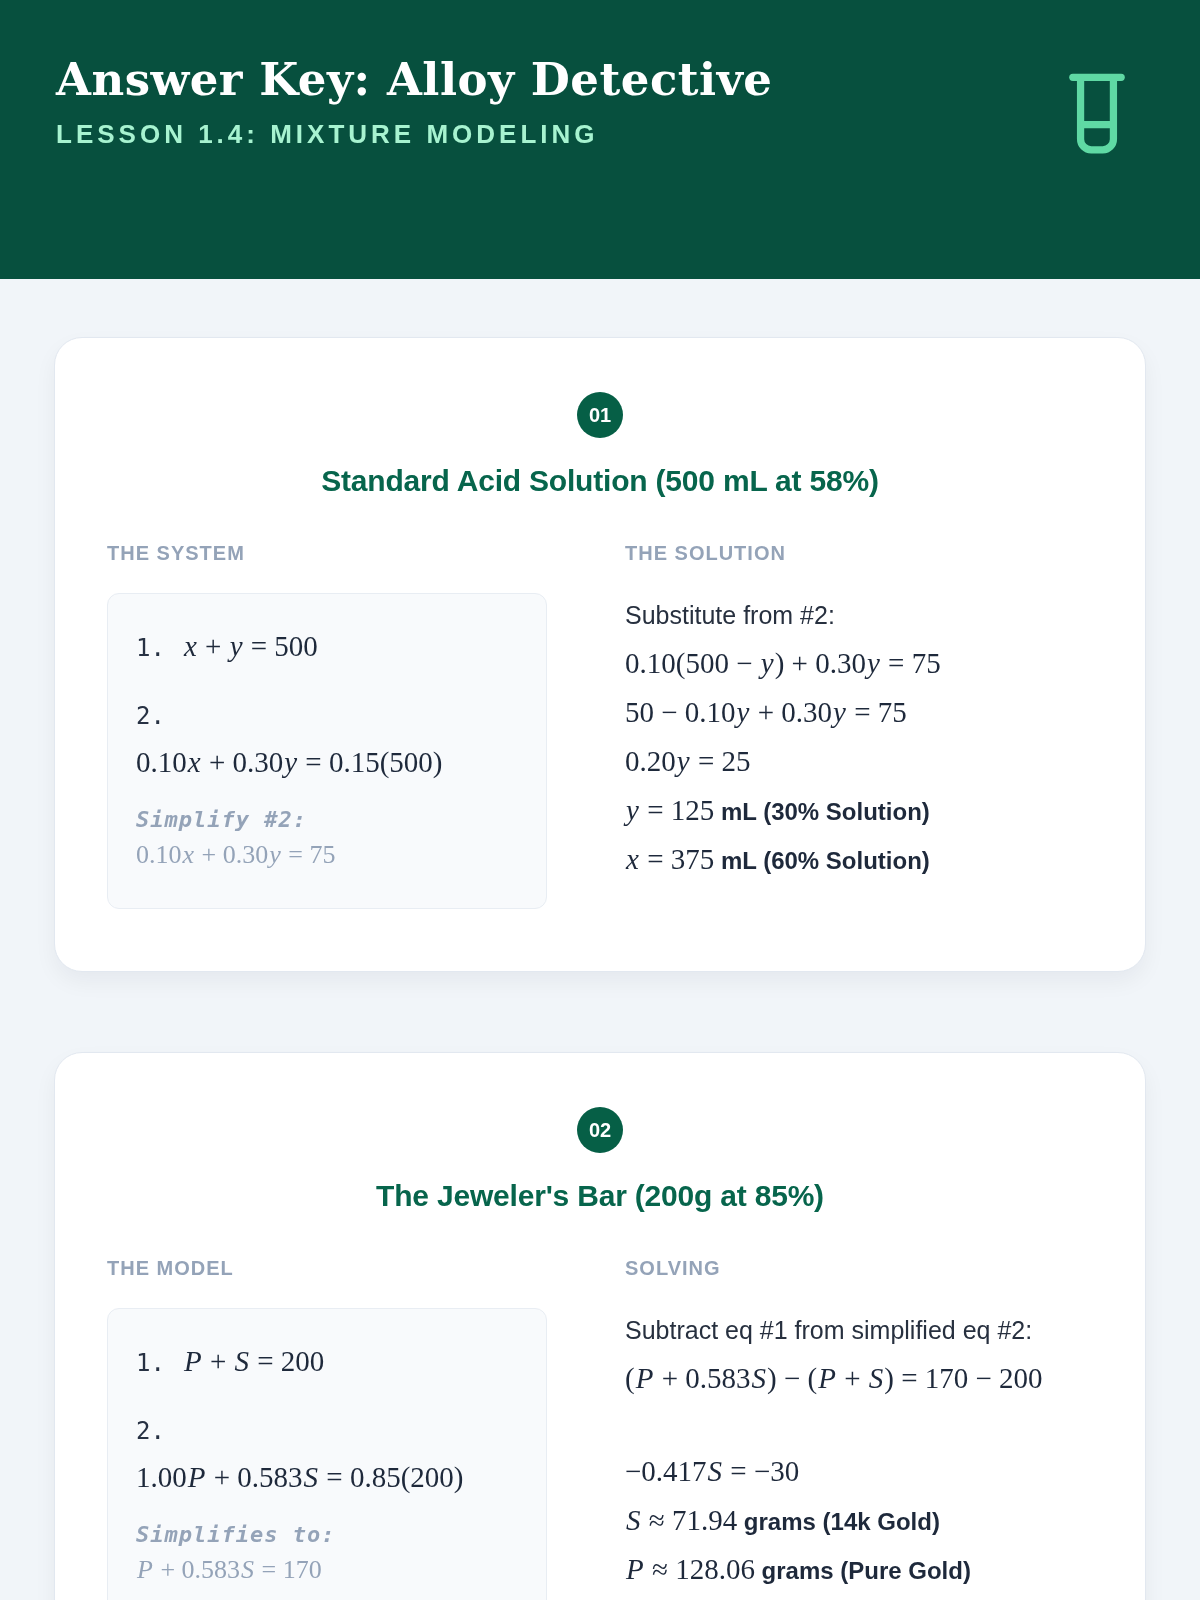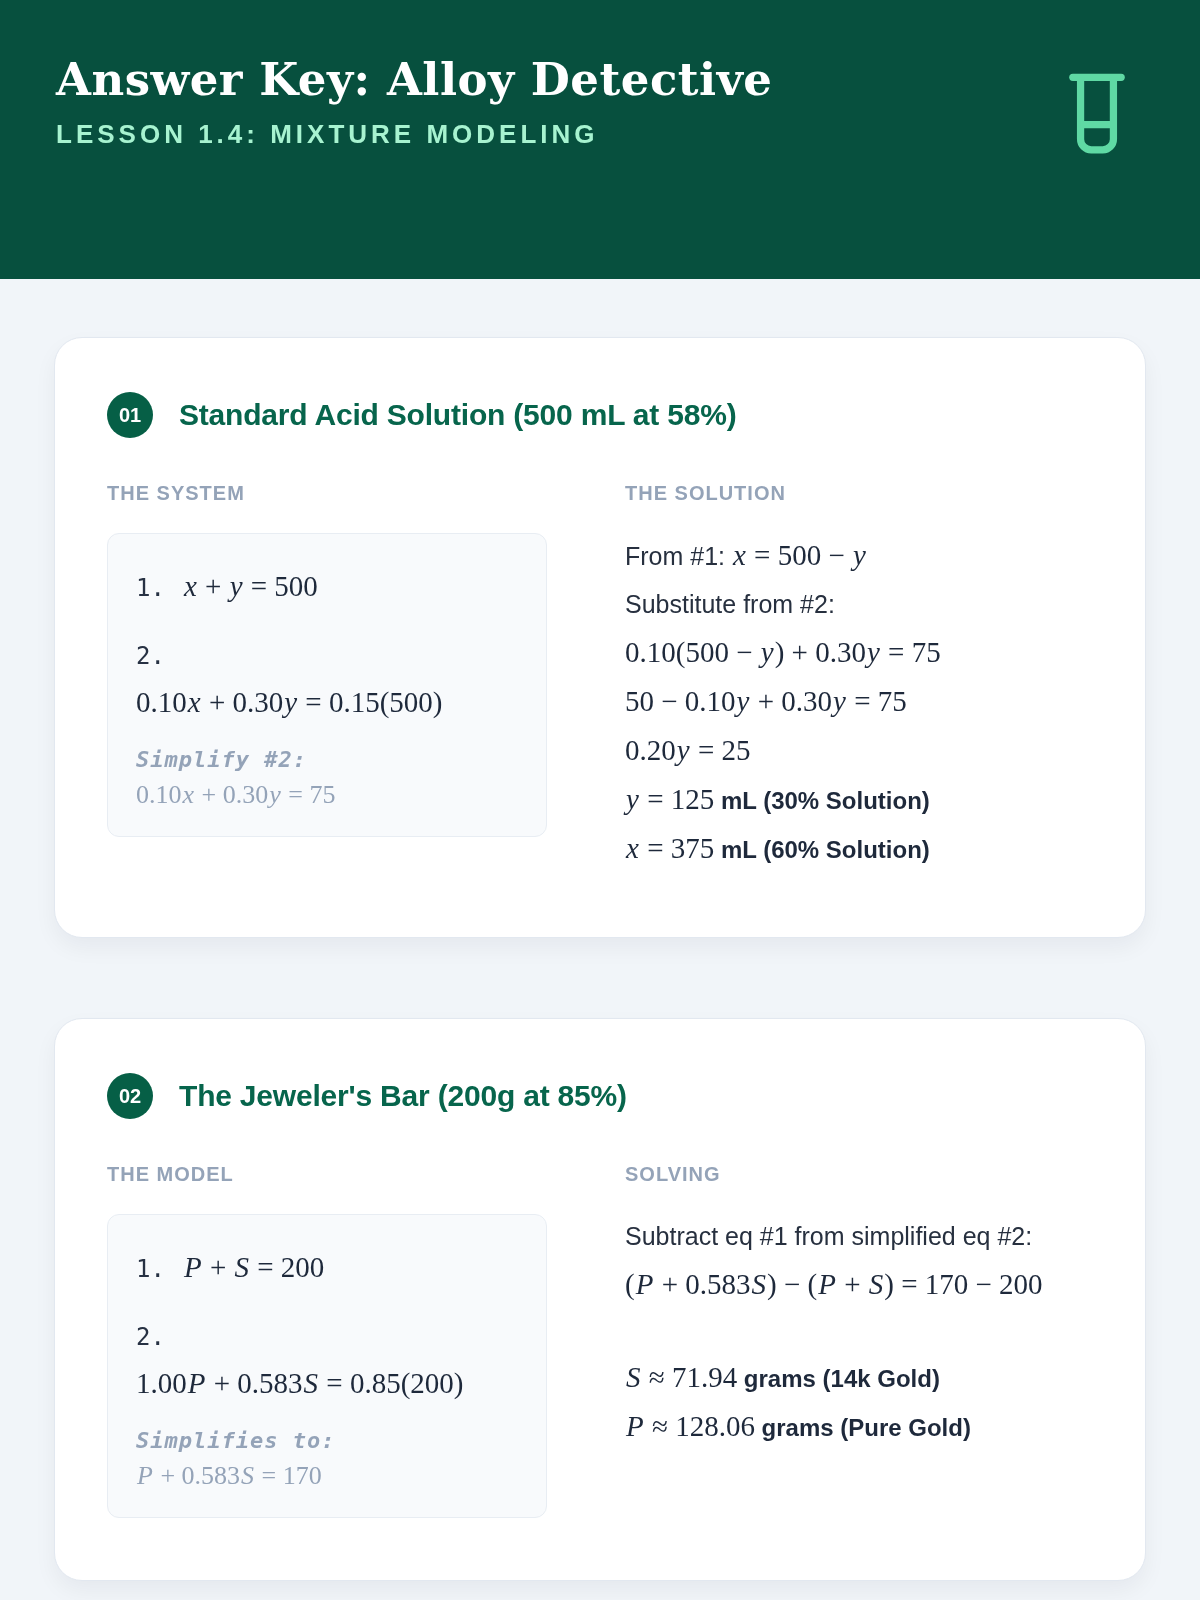--- a/index.html
+++ b/index.html
@@ -31,33 +31,33 @@
   .beaker svg{display:block;}
   .beaker path{stroke:var(--icon-mint);stroke-width:7.5;fill:none;}
   
   #cards-mount{padding-top:58px;}
   .card{
     width:1092px;margin:0 auto 80px;background:var(--card-bg);
     border:1px solid var(--card-border);border-radius:28px;
     padding:54px 52px 62px;box-shadow:0 10px 22px rgba(15,23,42,.05);
     overflow:hidden;
   }
-  .card-head{display:flex;align-items:center;gap:26px;margin-bottom:44px;}
+  .card-head{display:flex;align-items:center;gap:26px;margin-bottom:44px;flex-direction:column;}
   .badge{
     width:46px;height:46px;border-radius:50%;background:var(--badge-bg);
     color:var(--badge-text);font-weight:700;font-size:20px;
     display:flex;align-items:center;justify-content:center;flex:0 0 auto;
   }
   .card-title{margin:0;font-size:30px;font-weight:700;color:var(--heading-green);letter-spacing:-.2px;}
   .cols{display:grid;grid-template-columns:440px 424px;column-gap:78px;align-items:start;}
   .col-header{margin:0 0 28px;font-size:20px;font-weight:700;letter-spacing:1px;color:var(--muted);}
   
   .eq-box{
     background:var(--box-bg);border:1px solid var(--box-border);
-    border-radius:12px;padding:32px 28px 22px;
+    border-radius:12px;padding:32px 28px 34px;
   }
   .line{white-space:nowrap;}
   .eq-box .line{line-height:40px;}
   .eq-box .numbered{margin-bottom:28px;}
   .eq-box .number-only{margin-bottom:6px;line-height:34px;}
   .eq-box .equation{margin-bottom:18px;}
   .eq-box .note{line-height:30px;margin-bottom:2px;}
   .eq-box .note-equation{line-height:32px;}
   
   .solution .line{line-height:44px;white-space:normal;}
@@ -100,21 +100,20 @@
             <div class="line numbered"><span class="seg-label">1.</span><span class="seg-math"><i>x</i> + <i>y</i> = 500</span></div>
             <div class="line number-only"><span class="seg-label">2.</span></div>
             <div class="line equation"><span class="seg-math">0.10<i>x</i> + 0.30<i>y</i> = 0.15(500)</span></div>
             <div class="line note"><span class="seg-mono-italic">Simplify #2:</span></div>
             <div class="line note-equation"><span class="seg-math-gray">0.10<i>x</i> + 0.30<i>y</i> = 75</span></div>
           </div>
       </div>
       <div class="col">
         <h3 class="col-header">THE SOLUTION</h3>
         <div class="solution">
-            <div class="line nowrap"><span class="seg-sans">From #1: </span><span class="seg-math"><i>x</i> = 500 − <i>y</i></span></div>
             <div class="line nowrap"><span class="seg-sans">Substitute from #2:</span></div>
             <div class="line nowrap"><span class="seg-math">0.10(500 − <i>y</i>) + 0.30<i>y</i> = 75</span></div>
             <div class="line nowrap"><span class="seg-math">50 − 0.10<i>y</i> + 0.30<i>y</i> = 75</span></div>
             <div class="line nowrap"><span class="seg-math">0.20<i>y</i> = 25</span></div>
             <div class="line nowrap"><span class="seg-math"><i>y</i> = 125</span><span class="seg-bold"> mL (30% Solution)</span></div>
             <div class="line nowrap"><span class="seg-math"><i>x</i> = 375</span><span class="seg-bold"> mL (60% Solution)</span></div>
           </div>
       </div>
     </div>
   </section>
@@ -134,19 +133,20 @@
             <div class="line note"><span class="seg-mono-italic">Simplifies to:</span></div>
             <div class="line note-equation"><span class="seg-math-gray"><i>P</i> + 0.583<i>S</i> = 170</span></div>
           </div>
       </div>
       <div class="col">
         <h3 class="col-header">SOLVING</h3>
         <div class="solution">
             <div class="line"><span class="seg-sans">Subtract eq #1 from simplified eq #2:</span></div>
             <div class="line nowrap"><span class="seg-math">(<i>P</i> + 0.583<i>S</i>) − (<i>P</i> + <i>S</i>) = 170 − 200</span></div>
             <div class="line spacer"></div>
+            <div class="line nowrap"><span class="seg-math">−0.417<i>S</i> = −30</span></div>
             <div class="line nowrap"><span class="seg-math"><i>S</i> ≈ 71.94</span><span class="seg-bold"> grams (14k Gold)</span></div>
             <div class="line nowrap"><span class="seg-math"><i>P</i> ≈ 128.06</span><span class="seg-bold"> grams (Pure Gold)</span></div>
           </div>
       </div>
     </div>
   </section>
 </main>
 
 </body></html>

